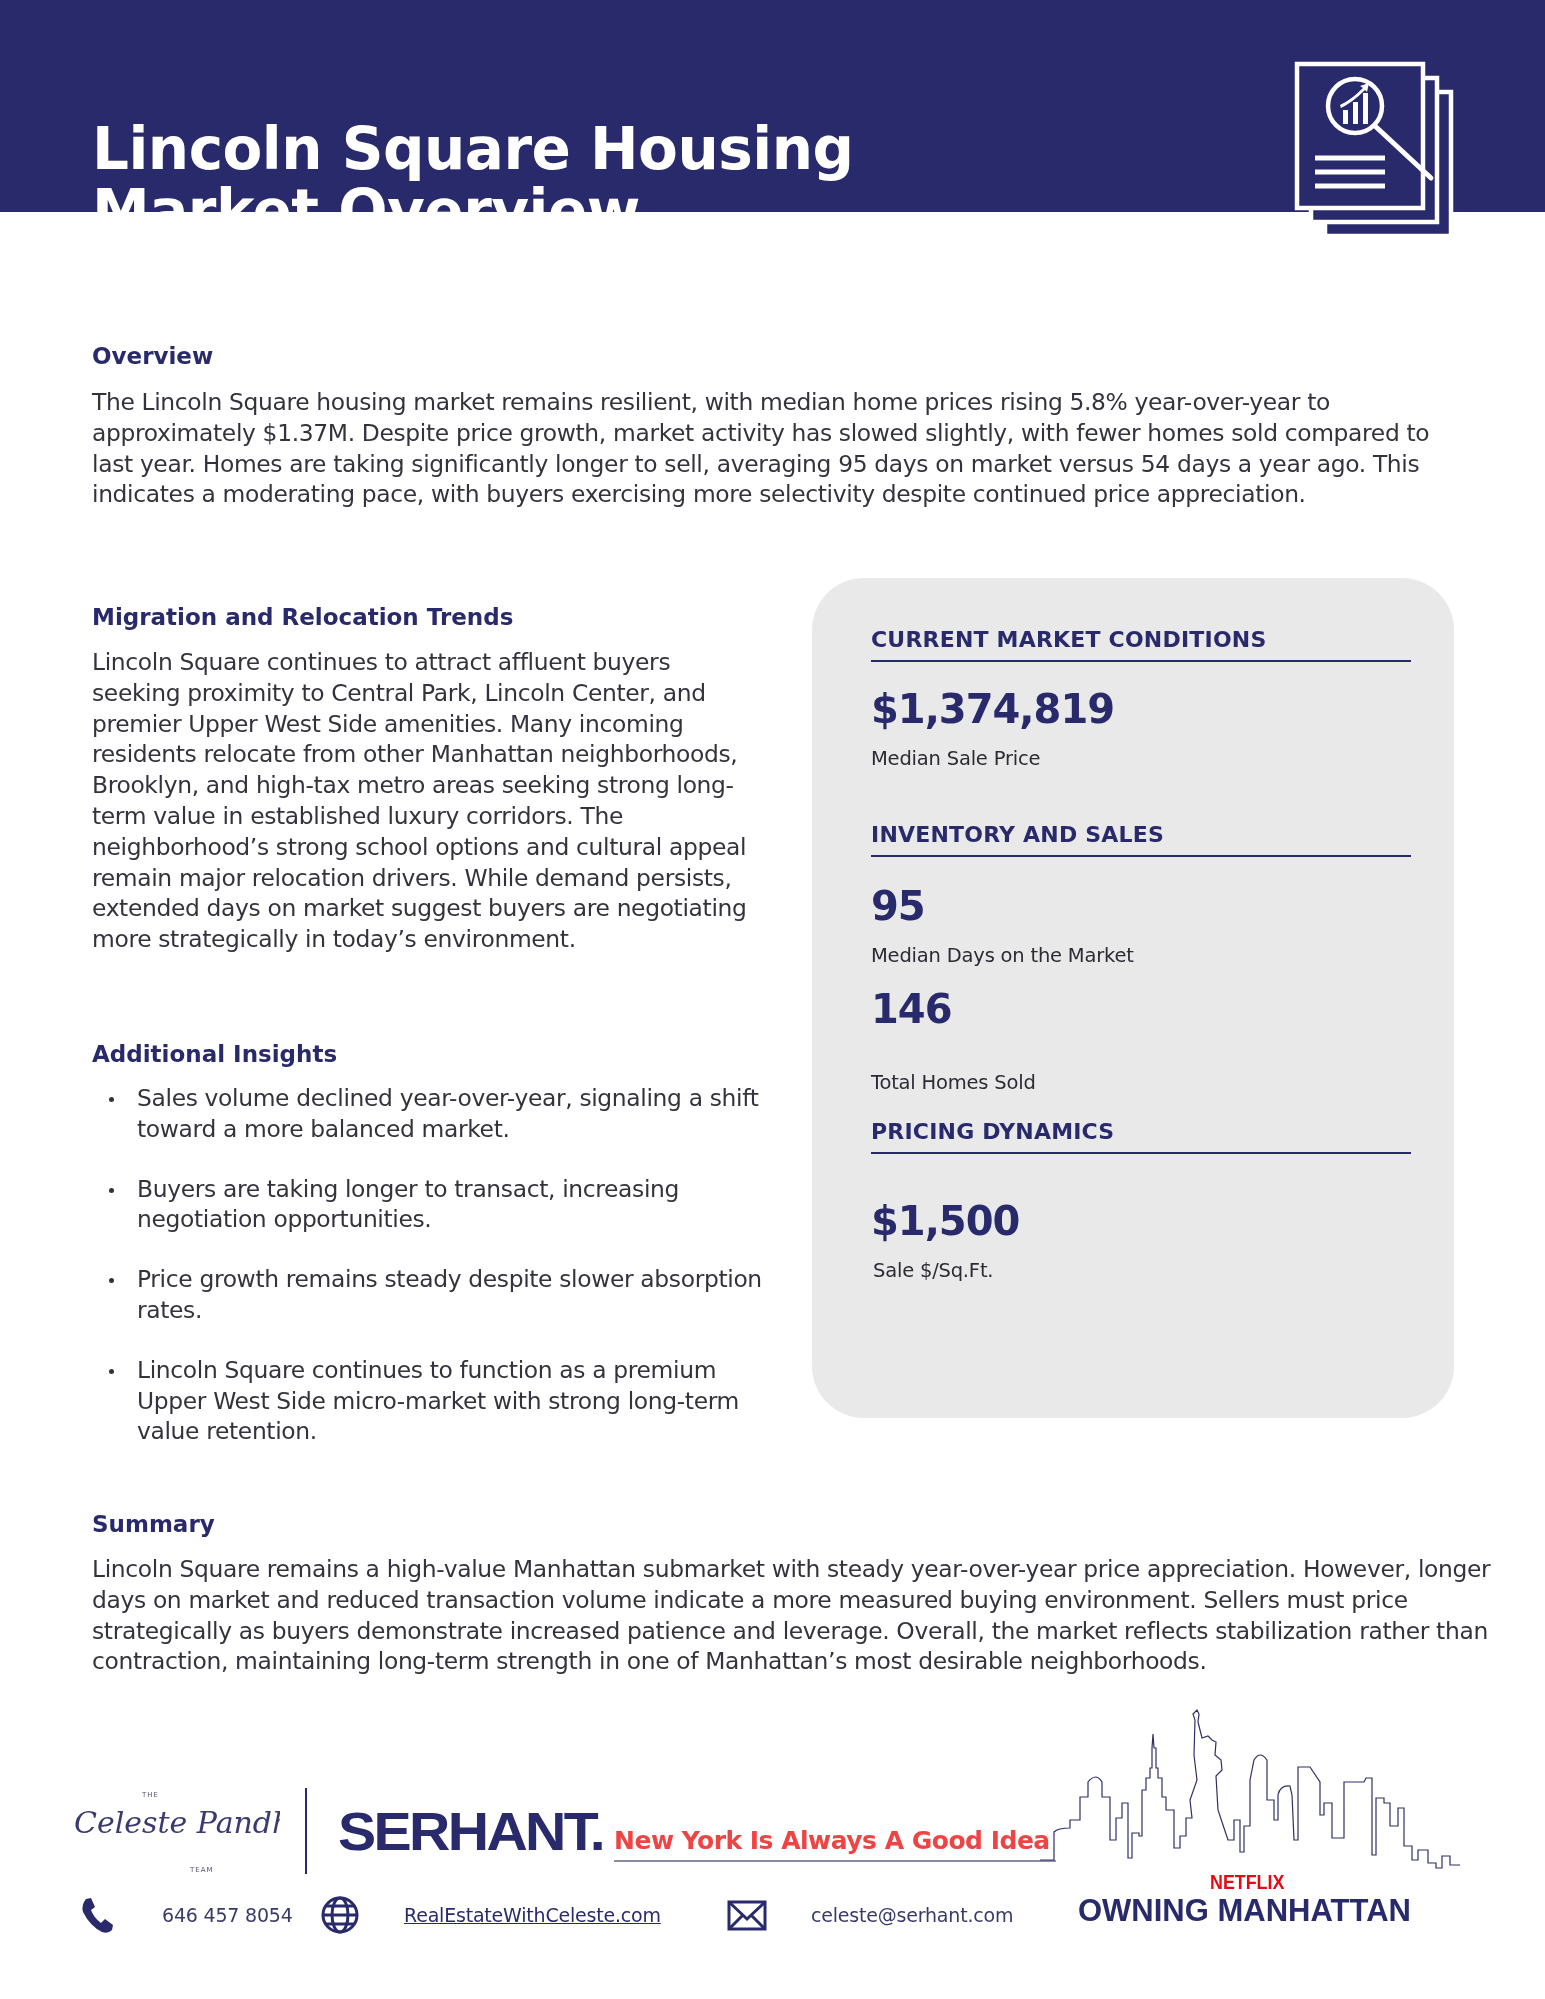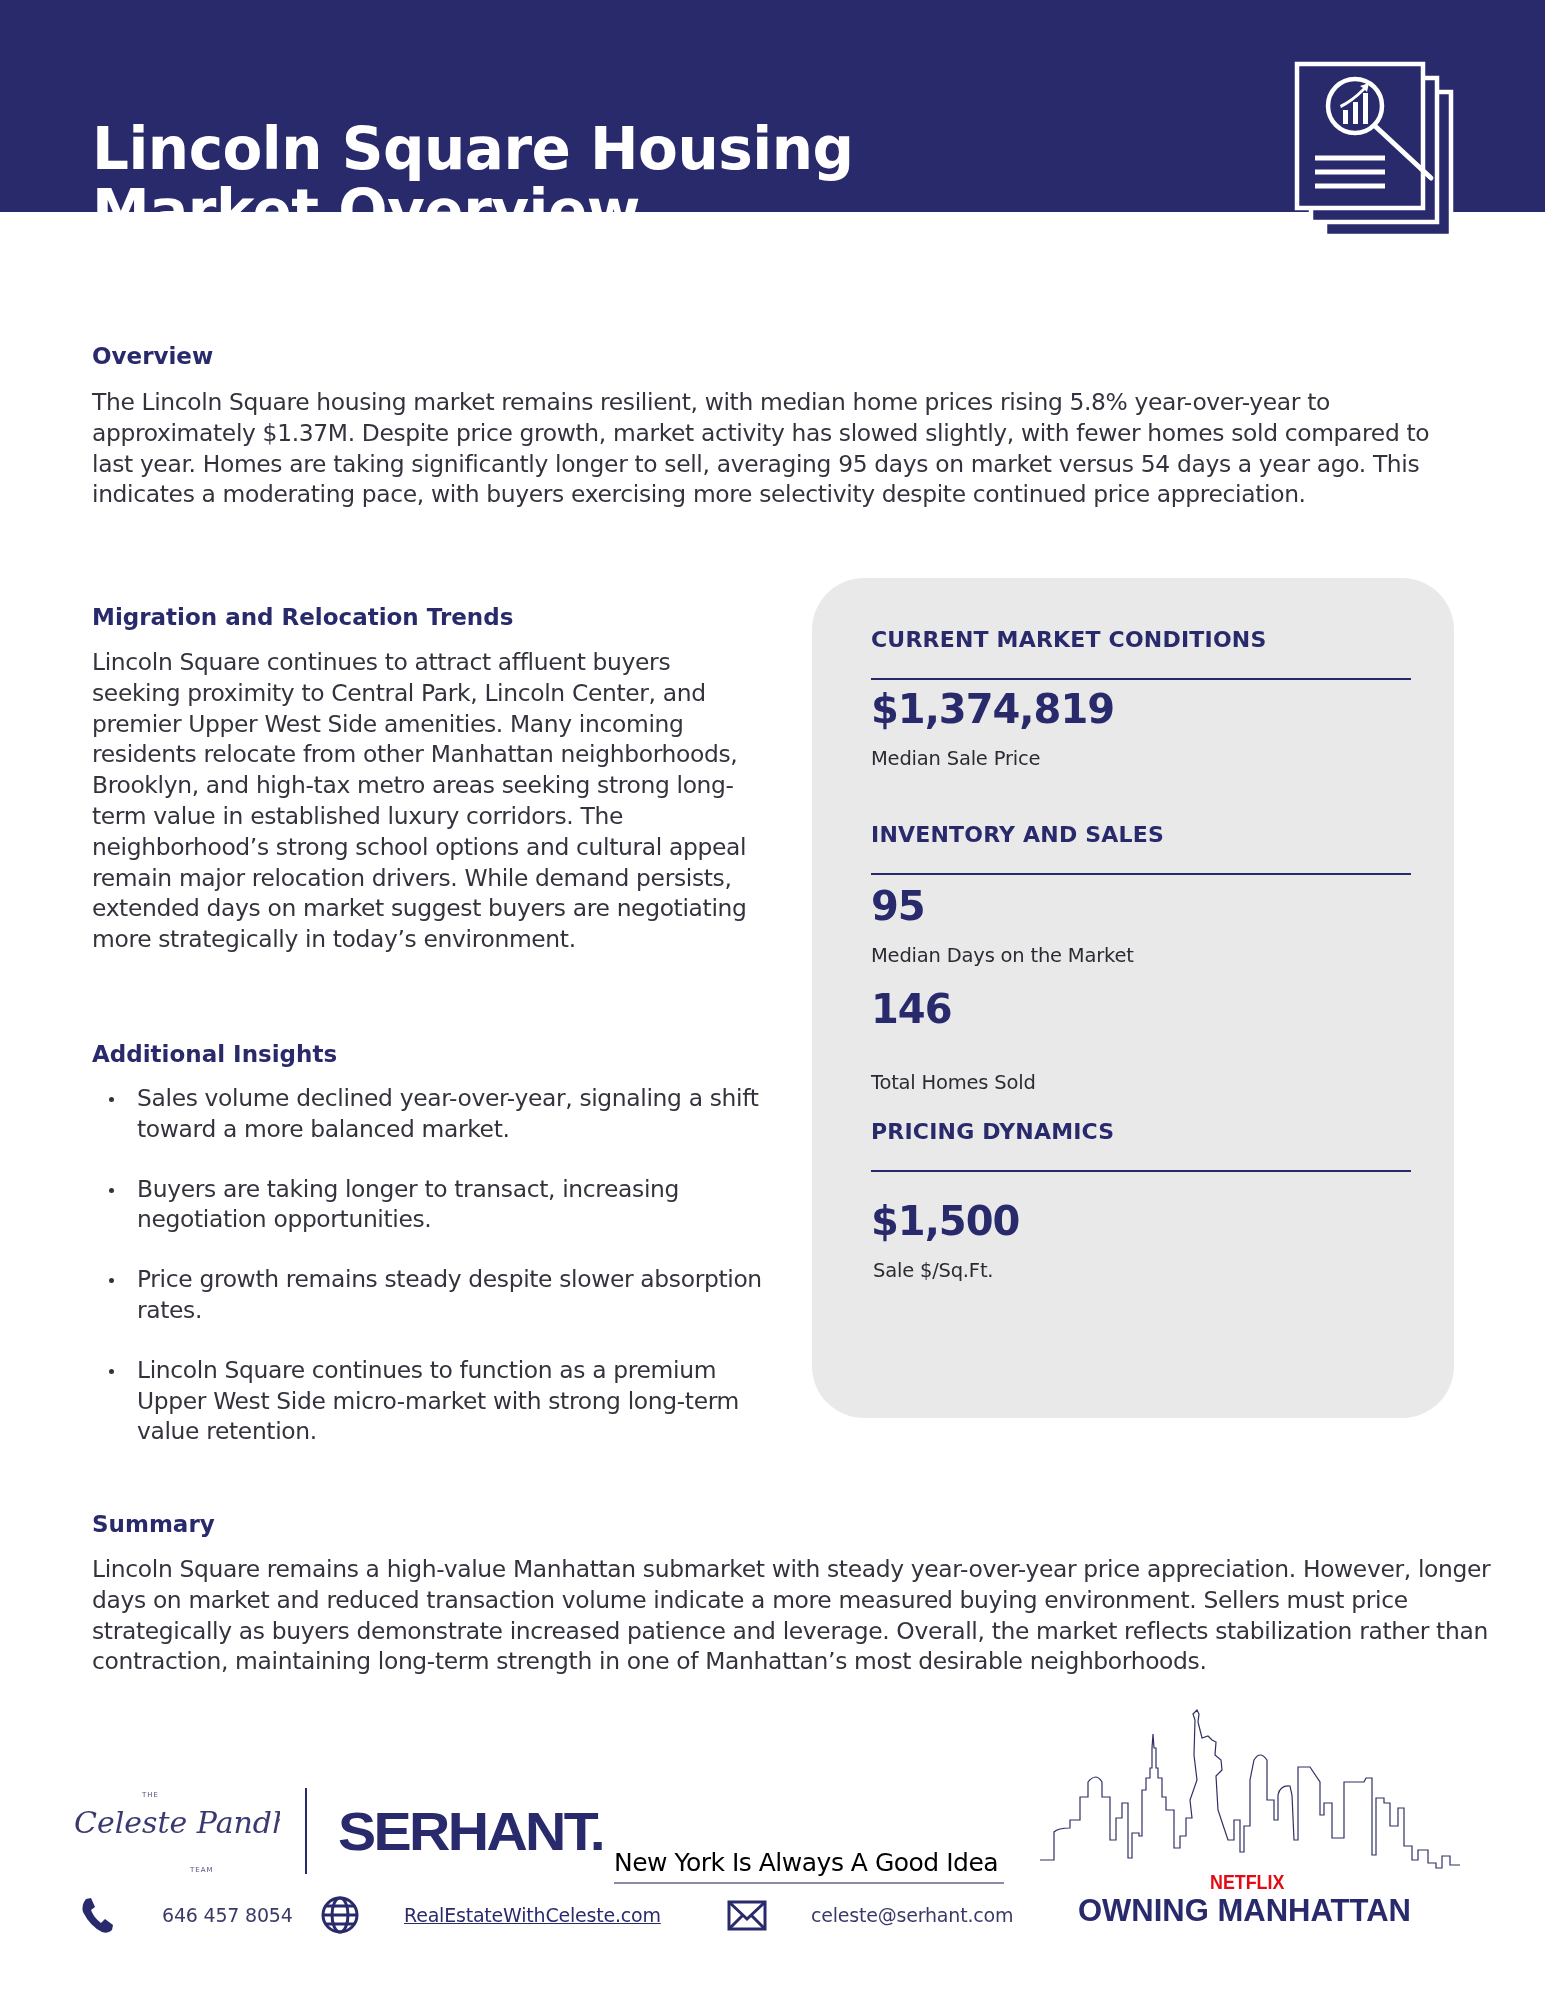--- a/index.html
+++ b/index.html
@@ -19,31 +19,31 @@
   #migration-title { left: 92px; top: 603px; }
   #migration-text { left: 92px; top: 647px; width: 660px; }
 
   #insights-title { left: 92px; top: 1040px; }
   .bullets { position: absolute; left: 92px; top: 1083px; width: 680px; list-style: none; }
   .bullets li { position: relative; padding-left: 45px; margin-bottom: 29px; color: #33333d; font-family: "DejaVu Sans", sans-serif; font-size: 23.4px; line-height: 30.8px; letter-spacing: -0.35px; }
   .bullets li .dot { position: absolute; left: 17px; top: 14px; width: 5px; height: 5px; border-radius: 50%; background: #33333d; }
 
   .card { position: absolute; left: 812px; top: 578px; width: 642px; height: 840px; background: #e9e9ea; border-radius: 52px; }
   .card-sec { position: absolute; left: 59px; width: 540px; }
-  .card-head { color: #292a6b; font-family: "DejaVu Sans", sans-serif; font-weight: bold; font-size: 22px; line-height: 28px; letter-spacing: 0.2px; padding-bottom: 24px; border-bottom: 2.5px solid #292a6b; }
+  .card-head { color: #292a6b; font-family: "DejaVu Sans", sans-serif; font-weight: bold; font-size: 22px; line-height: 28px; letter-spacing: 0.2px; padding-bottom: 6px; border-bottom: 2.5px solid #292a6b; }
   .stat-val { position: absolute; left: 59px; color: #292a6b; font-family: "DejaVu Sans", sans-serif; font-weight: bold; font-size: 40px; line-height: 46px; letter-spacing: -1px; }
   .stat-lbl { position: absolute; left: 59px; color: #2b2b33; font-family: "DejaVu Sans", sans-serif; font-size: 19.5px; line-height: 24px; letter-spacing: -0.2px; }
 
   #summary-title { left: 92px; top: 1510px; }
   #summary-text { left: 92px; top: 1554px; width: 1400px; }
 
   .footer-logo-celeste { position: absolute; left: 70px; top: 1785px; width: 210px; height: 95px; }
   .footer-divider { position: absolute; left: 305px; top: 1788px; width: 2px; height: 86px; background: #292a6b; }
   .serhant { position: absolute; left: 338px; top: 1803px; color: #292a6b; font-family: "Liberation Sans", sans-serif; font-weight: bold; font-size: 54px; line-height: 56px; letter-spacing: -2.5px; transform: scaleX(1.06); transform-origin: left; }
-  .tagline { position: absolute; left: 614px; top: 1825px; color: #000000; font-family: "DejaVu Sans", sans-serif; font-weight: normal; font-size: 25px; line-height: 32px; letter-spacing: -0.5px; padding-bottom: 3px; border-bottom: 2px solid #8c8ca8; padding-right: 6px; margin-top: 22px; }
+  .tagline { position: absolute; left: 614px; top: 1825px; color: #ef4444; font-family: "DejaVu Sans", sans-serif; font-weight: bold; font-size: 25px; line-height: 32px; letter-spacing: -0.5px; padding-bottom: 3px; border-bottom: 2px solid #8c8ca8; padding-right: 6px; }
   .skyline { position: absolute; left: 1040px; top: 1700px; width: 440px; height: 170px; }
 
   .contact { position: absolute; top: 1895px; display: flex; align-items: center; }
   .contact .ico { width: 40px; height: 40px; margin-right: 20px; }
   .contact .txt { color: #3a3a6a; font-family: "DejaVu Sans", sans-serif; font-size: 19px; line-height: 24px; letter-spacing: -0.2px; margin-left: 24px; }
   .contact .txt.link { text-decoration: underline; color: #292a6b; }
   #contact-phone { left: 78px; }
   #contact-web { left: 320px; }
   #contact-email { left: 727px; text-align: right; }
 

